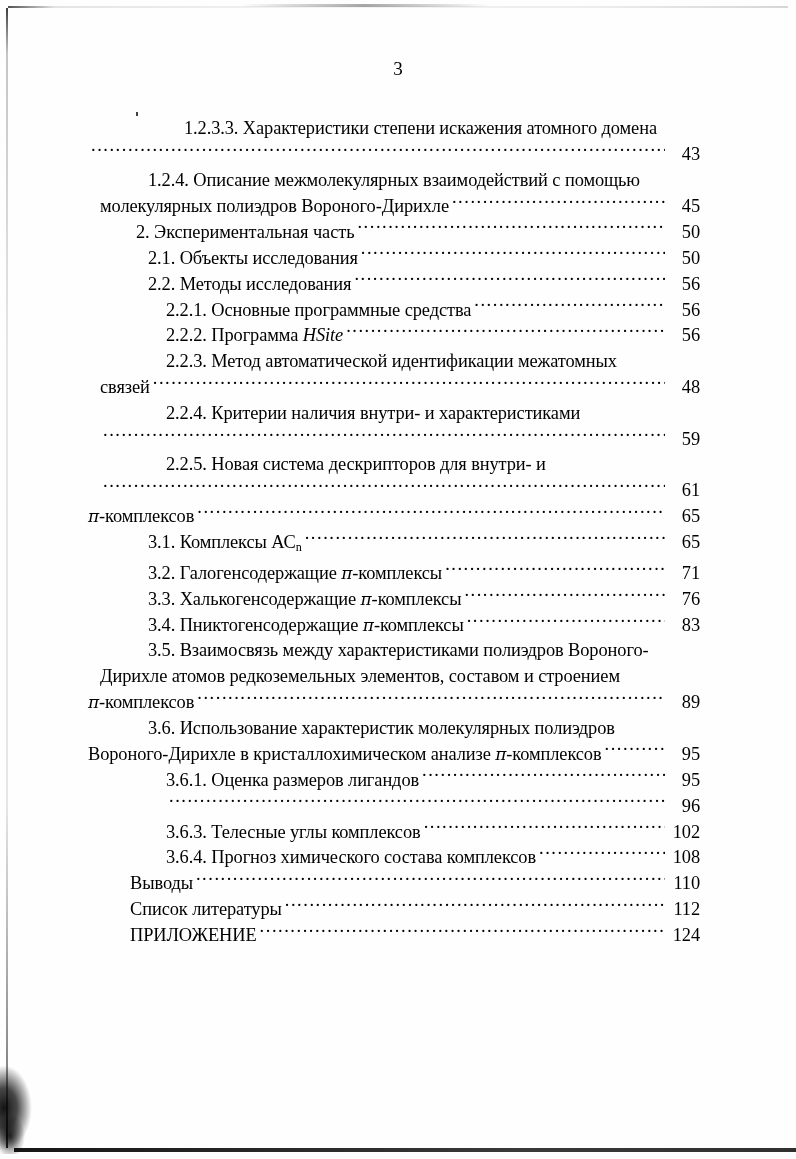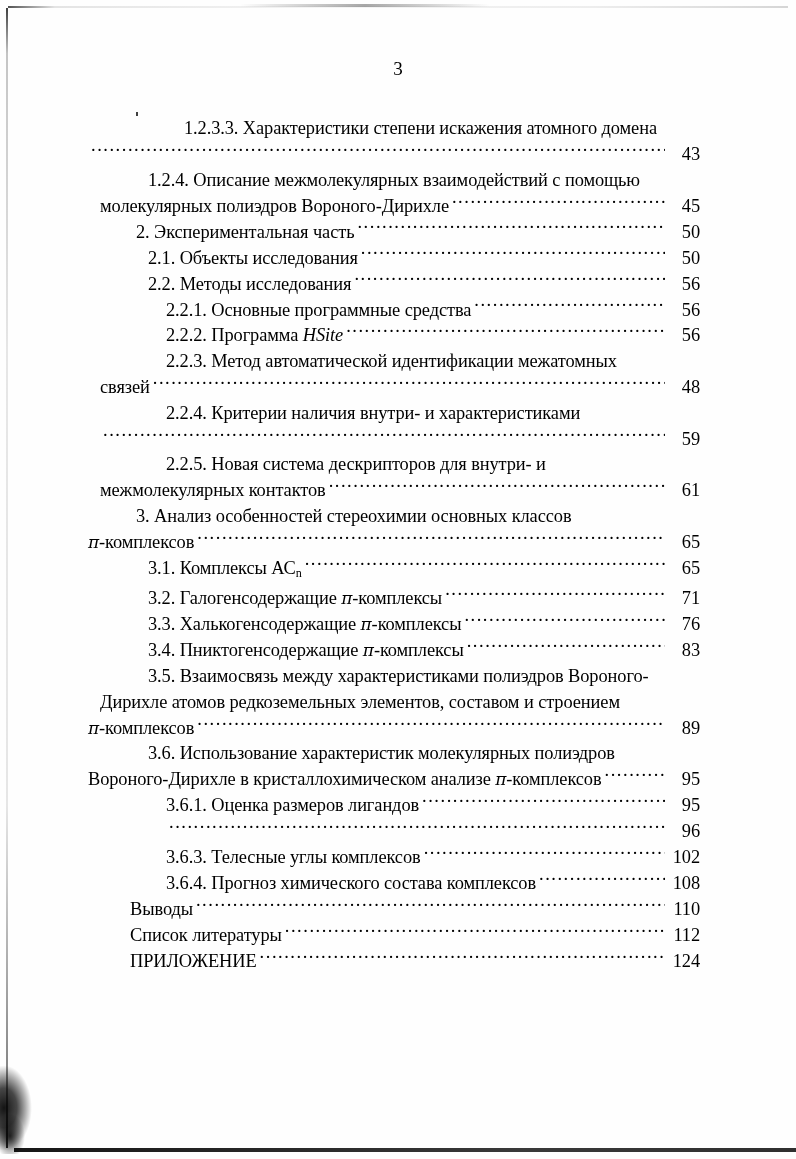--- a/index.html
+++ b/index.html
@@ -262,30 +262,24 @@
           <span class="pg">59</span>
         </div>
       </div>
       <div class="toc-line ind-5 nodots">
         <div class="toc-row">
           <span class="txt">2.2.5. Новая система дескрипторов для внутри- и</span>
         </div>
       </div>
       <div class="toc-line ind-1">
         <div class="toc-row">
-          <span class="txt">межмолекулярных контактов</span>
           <span class="lead"></span>
           <span class="pg">61</span>
         </div>
       </div>
-      <div class="toc-line ind-3 nodots">
-        <div class="toc-row">
-          <span class="txt">3. Анализ особенностей стереохимии основных классов</span>
-        </div>
-      </div>
       <div class="toc-line ind-0">
         <div class="toc-row">
           <span class="txt"><span class="pisym">π</span>-комплексов</span>
           <span class="lead"></span>
           <span class="pg">65</span>
         </div>
       </div>
       <div class="toc-line ind-4">
         <div class="toc-row">
           <span class="txt">3.1. Комплексы АС<sub>n</sub></span>

